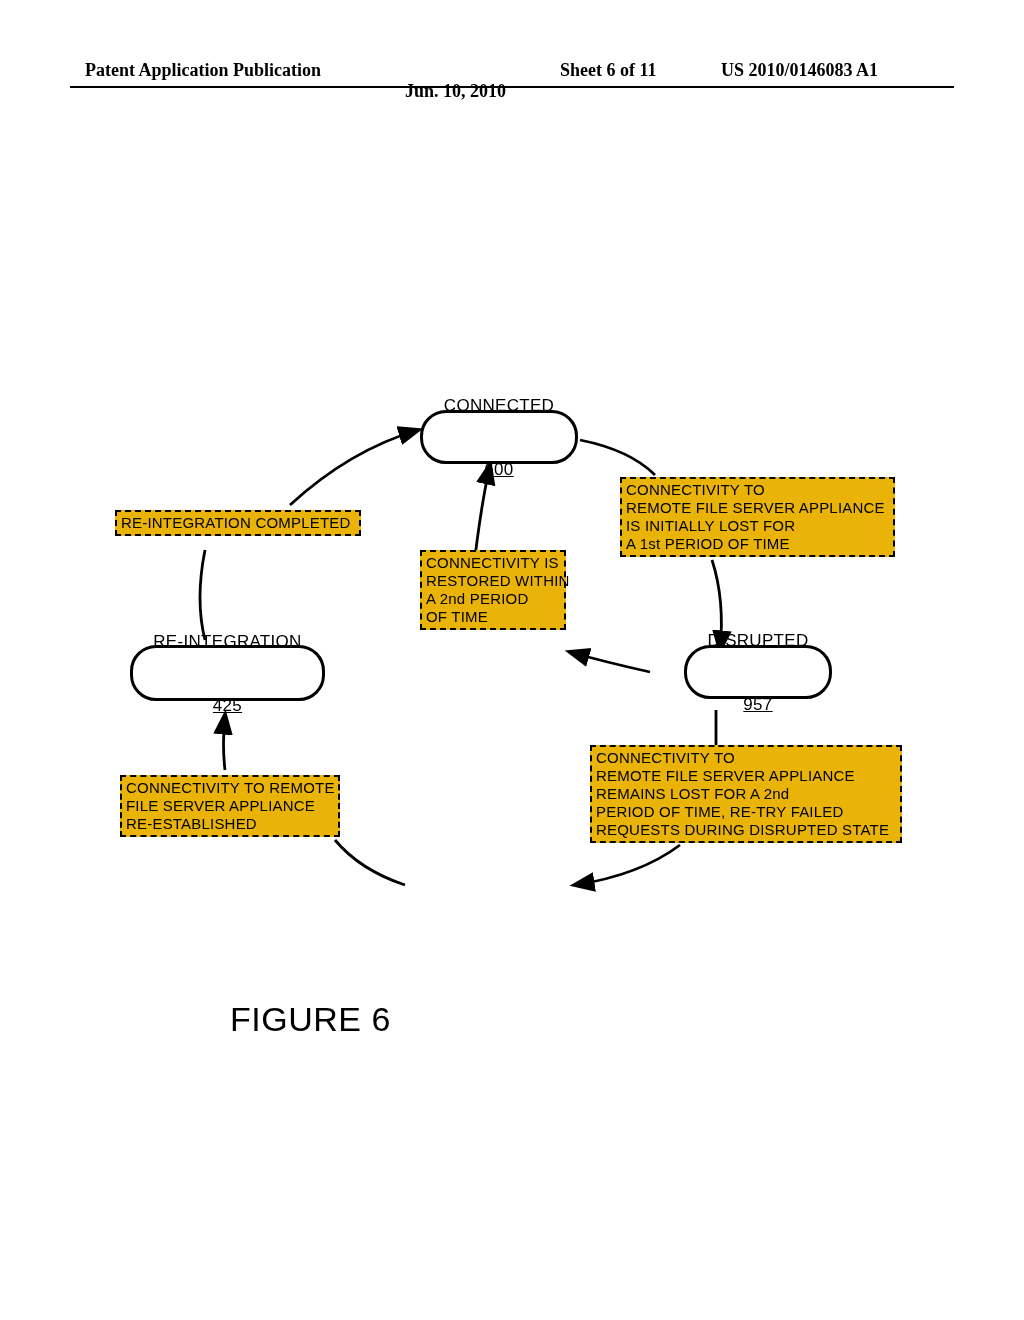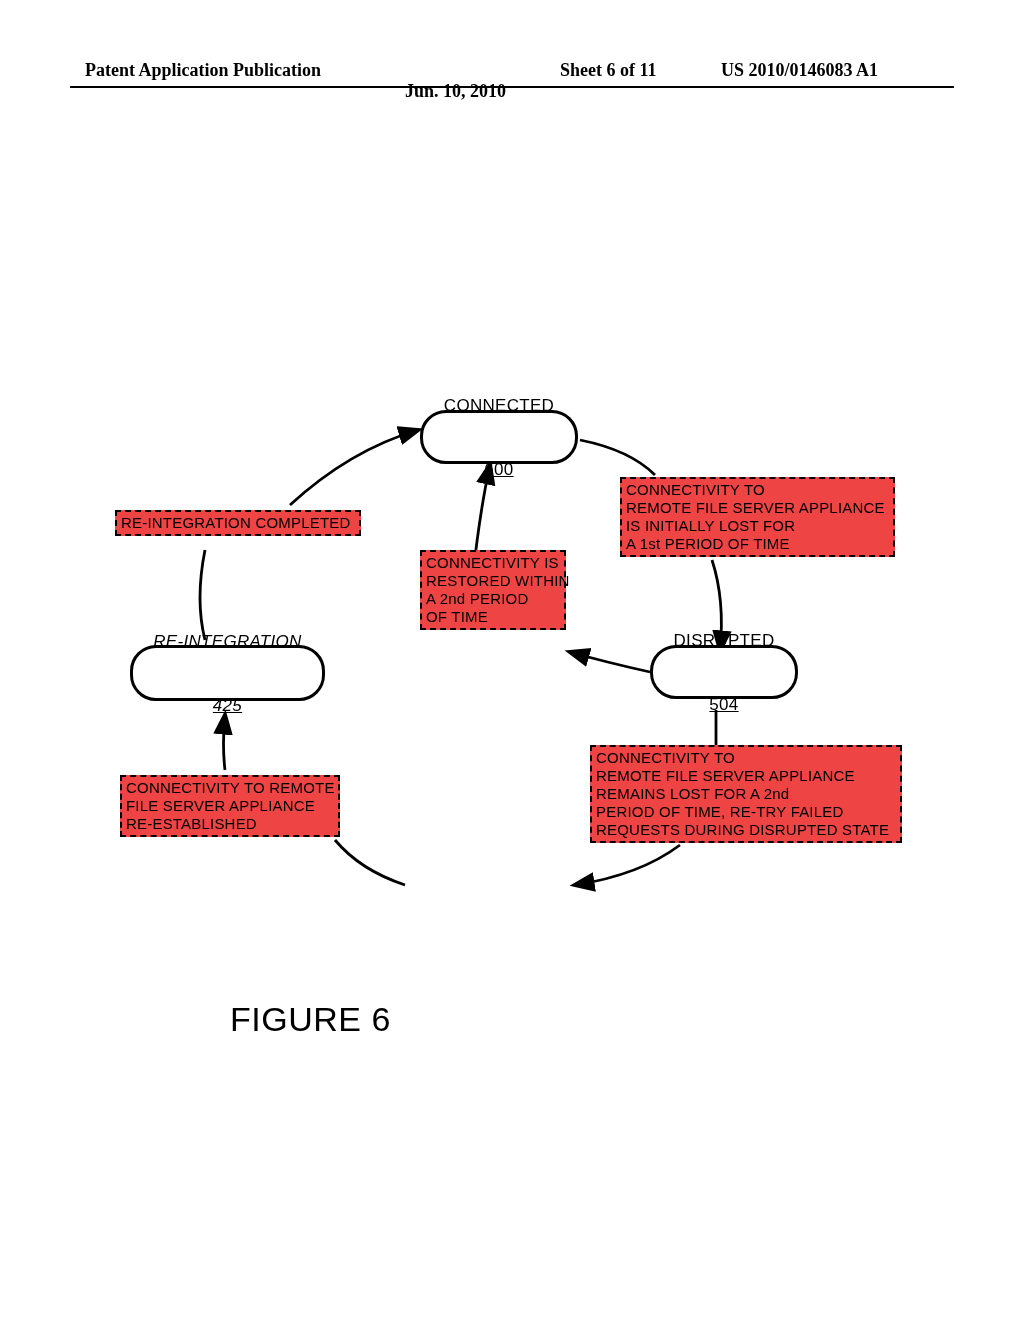--- a/index.html
+++ b/index.html
@@ -53,21 +53,21 @@
     justify-content: center;
     align-items: center;
     box-sizing: border-box;
     padding: 4px 8px 2px 8px;
     line-height: 1.15;
   }
   .state-node .ref { text-decoration: underline; margin-top: 44px; }
   .transition-label {
     position: absolute;
     border: 2px dashed #000;
-    background: #ef4444;
+    background: #eab308;
     font-family: Arial, Helvetica, sans-serif;
     font-size: 15px;
     letter-spacing: 0.2px;
     line-height: 1.2;
     padding: 2px 4px;
     box-sizing: border-box;
     white-space: pre;
   }
   .figure-caption {
     position: absolute;
@@ -122,27 +122,27 @@
     <path d="M 205 640 Q 195 600 205 550" stroke="#000" stroke-width="2.8" fill="none"></path>
 
     <path d="M 290 505 Q 350 450 418 430" stroke="#000" stroke-width="2.8" fill="none" marker-end="url(#arrowhead)"></path>
   </svg>
 
   <div class="state-node" style="left:420px; top:410px; width:158px; height:54px;">
     <div>CONNECTED</div>
     <div class="ref">600</div>
   </div>
 
-  <div class="state-node" style="left:650px; top:645px; width:148px; height:54px;">
+  <div class="state-node" style="left:684px; top:645px; width:148px; height:54px;">
     <div>DISRUPTED</div>
-    <div class="ref">504</div>
+    <div class="ref">957</div>
   </div>
 
 
-  <div class="state-node" style="left:130px; top:645px; width:195px; height:56px;font-style:italic;">
+  <div class="state-node" style="left:130px; top:645px; width:195px; height:56px;">
     <div>RE-INTEGRATION</div>
     <div class="ref">425</div>
   </div>
 
   <div class="transition-label" style="left:620px; top:477px; width:275px;">CONNECTIVITY TO
 REMOTE FILE SERVER APPLIANCE
 IS INITIALLY LOST FOR
 A 1st PERIOD OF TIME</div>
 
   <div class="transition-label" style="left:420px; top:550px; width:146px;">CONNECTIVITY IS

